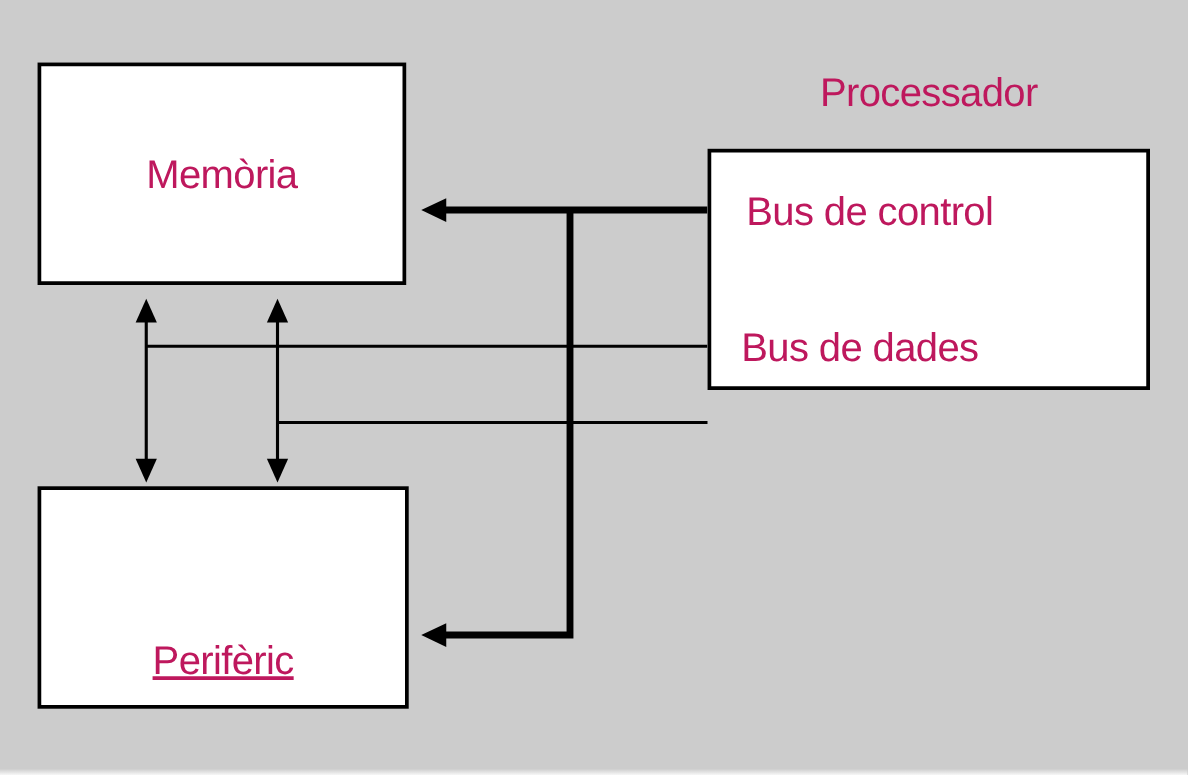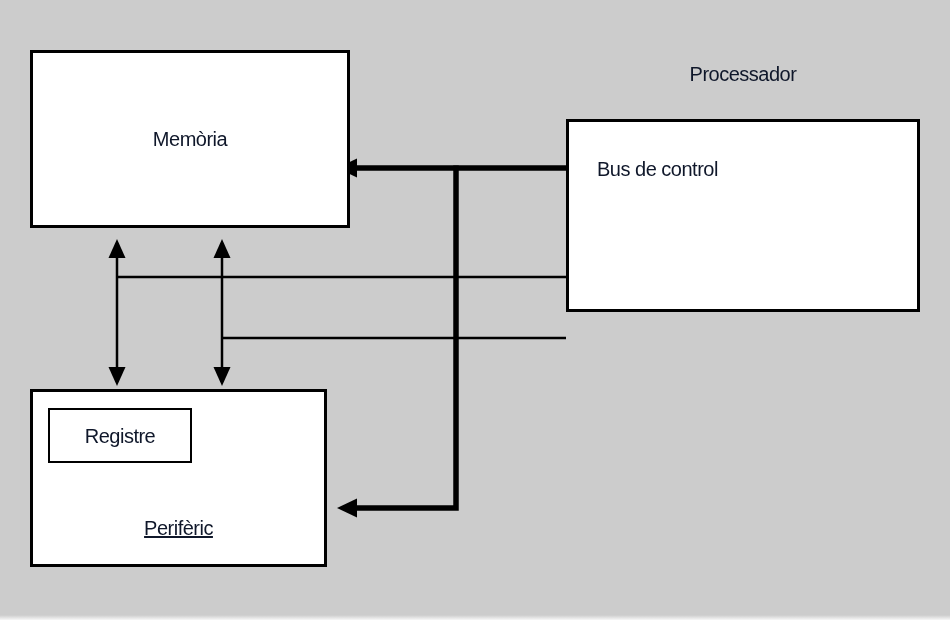--- a/index.html
+++ b/index.html
@@ -18,30 +18,30 @@
     background:var(--bg);
     color:#111;
   }
   .box{
     position:absolute;
     background:var(--fill);
     border:3px solid var(--stroke);
     box-sizing:border-box;
   }
   .lbl{
-    font-size:20px;
+    font-size:32px;
     line-height:38px;
     letter-spacing:-0.5px;
     white-space:nowrap;
-    color:#0f172a;
+    color:#be185d;
   }
   .center-lbl{
     display:flex;align-items:center;justify-content:center;
   }
-  #memoria-box{left:30px;top:50px;width:320px;height:178px;}
+  #memoria-box{left:30px;top:50px;width:295px;height:178px;}
   #periferic-box{left:30px;top:389px;width:297px;height:178px;}
   #periferic-label{position:absolute;left:0;top:117px;width:100%;text-align:center;text-decoration:underline;}
   #registre-box{
     position:absolute;left:48px;top:408px;width:144px;height:55px;
     background:var(--fill);border:2px solid var(--stroke);box-sizing:border-box;
   }
   #processador-box{left:566px;top:119px;width:354px;height:193px;}
   #processador-title{
     position:absolute;left:566px;top:55px;width:354px;
     text-align:center;
@@ -90,25 +90,23 @@
   </svg>
 
   <div class="box center-lbl" id="memoria-box">
     <span class="lbl">Memòria</span>
   </div>
 
   <div class="box" id="periferic-box">
     <span class="lbl" id="periferic-label">Perifèric</span>
   </div>
 
-  <div class="center-lbl" id="registre-box">
-    <span class="lbl">Registre</span>
-  </div>
 
   <div class="lbl" id="processador-title">Processador</div>
 
   <div class="box" id="processador-box">
     <span class="lbl bus-lbl" id="bus-control-label">Bus de control</span>
+    <span class="lbl bus-lbl" id="bus-dades-label">Bus de dades</span>
   </div>
 
   <div id="window-bottom-edge"></div>
 
 </div>
 
 </body></html>

